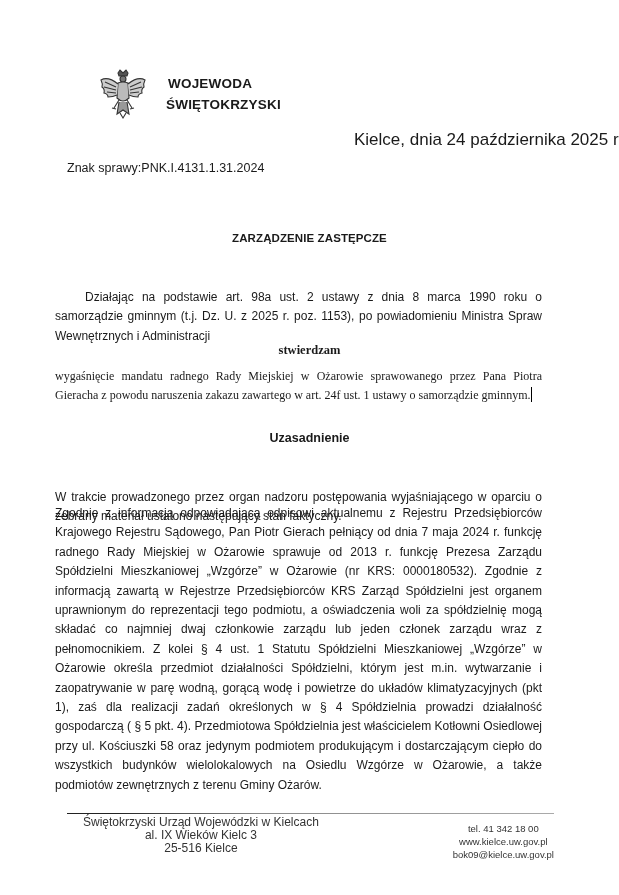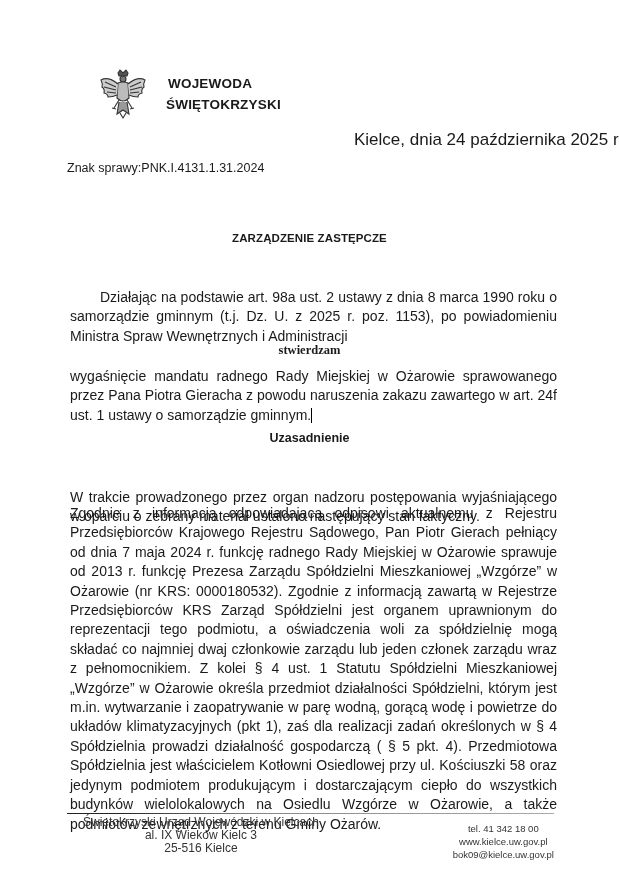--- a/index.html
+++ b/index.html
@@ -22,32 +22,32 @@
   }
   .case {
     position: absolute; left: 67px; top: 161px;
     font-size: 12.5px; white-space: nowrap;
   }
   .title {
     position: absolute; left: 0; width: 619px; top: 232px; text-align: center;
     font-weight: bold; font-size: 11.5px; letter-spacing: 0.1px;
   }
   .body-text {
-    position: absolute; left: 70px; width: 487px;
-    font-size: 14px; line-height: 19.4px; text-align: justify;
+    position: absolute; left: 55px; width: 487px;
+    font-size: 12px; line-height: 19.4px; text-align: justify;
   }
   .body-text p { margin: 0; }
   .indent { text-indent: 30px; }
   .p-basis { top: 288px; }
   .head-center {
     position: absolute; left: 0; width: 619px; text-align: center;
     font-weight: bold; font-size: 12.5px;
   }
   .h-stw { top: 343px; font-family: Liberation Serif, serif; }
-  .p-decision { top: 367px; }
+  .p-decision { top: 367px; font-family: Liberation Serif, serif; }
   .h-uzas { top: 431px; }
   .p-1 { top: 458px; margin-top: 30px; }
   .p-2 { top: 504px; }
   .p-3 { top: 769px; }
   .cursor { display: inline-block; width: 1px; height: 15px; background: #000; vertical-align: -3px; }
   .footer-line {
     position: absolute; left: 67px; top: 813px; width: 487px; height: 1px;
     background: linear-gradient(to right, #222 0%, #222 10%, #888 40%, #aaa 100%);
   }
   .footer-left {

